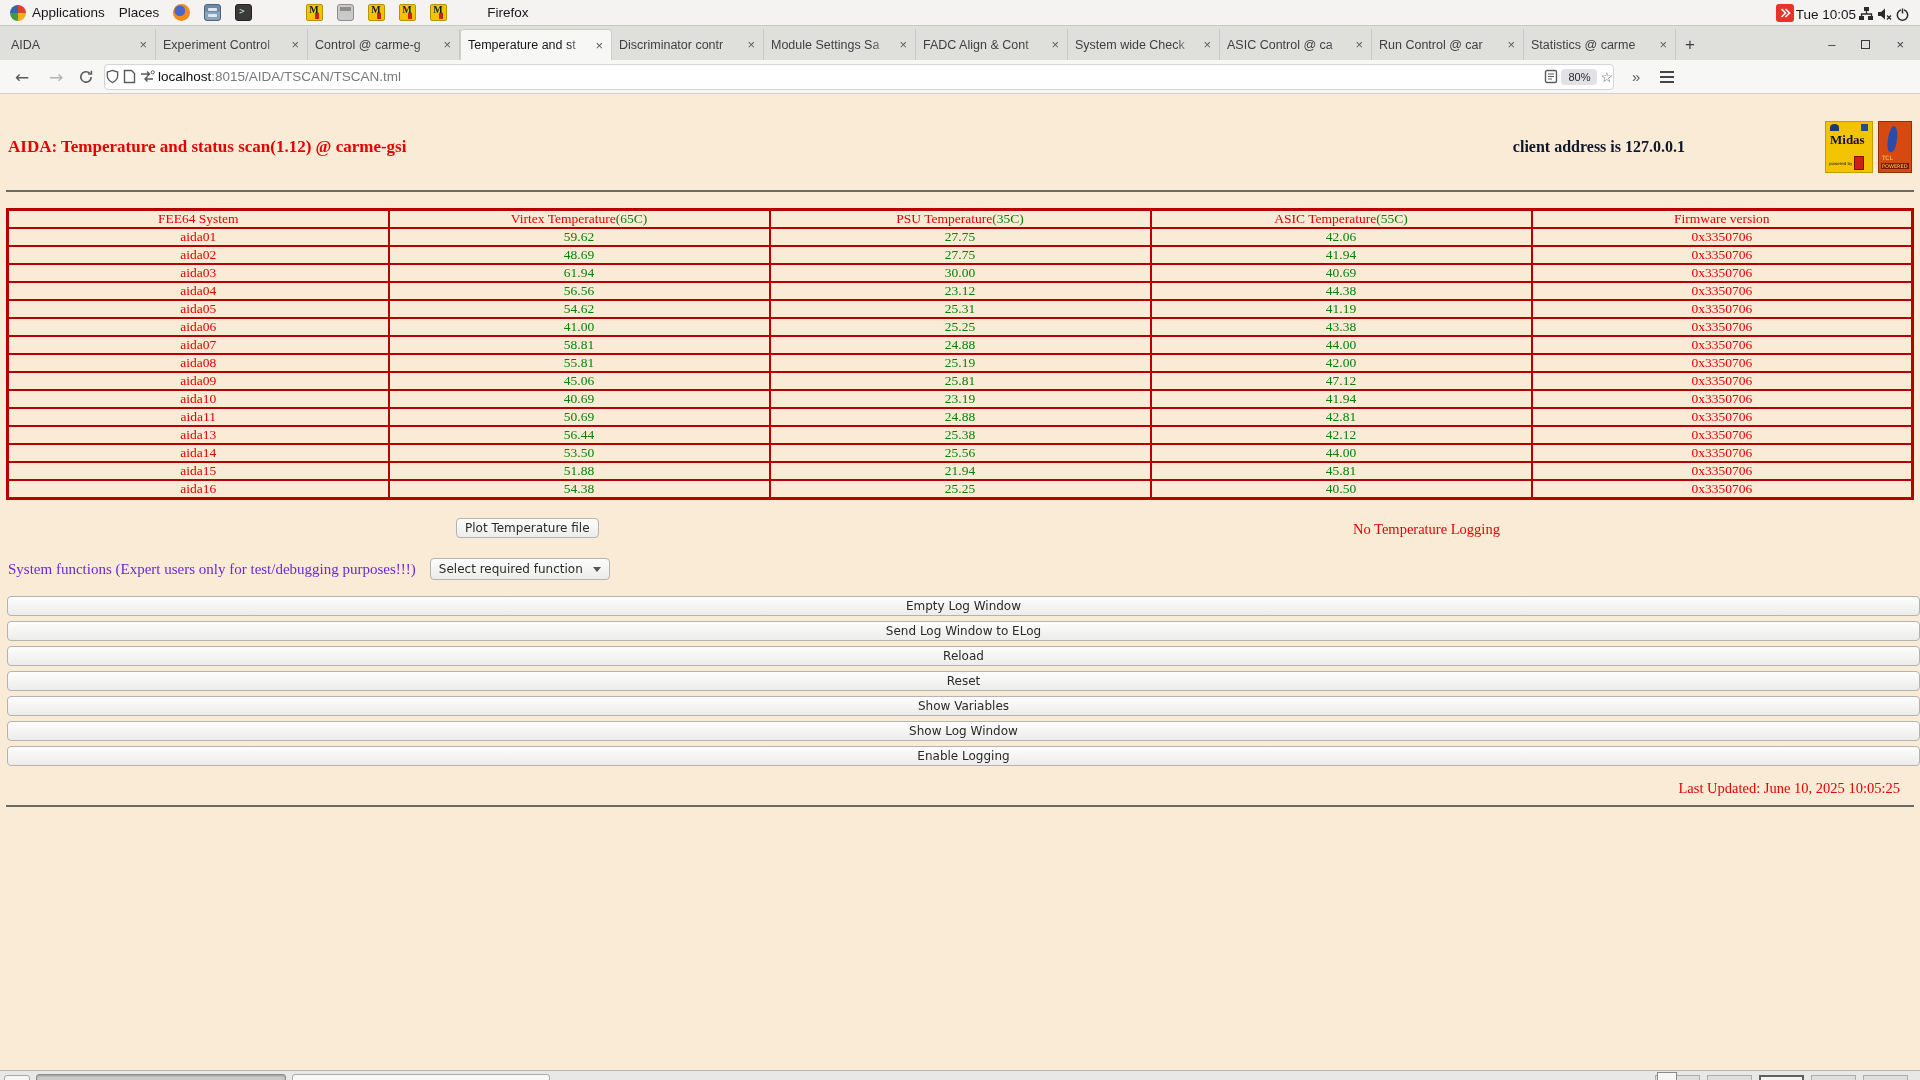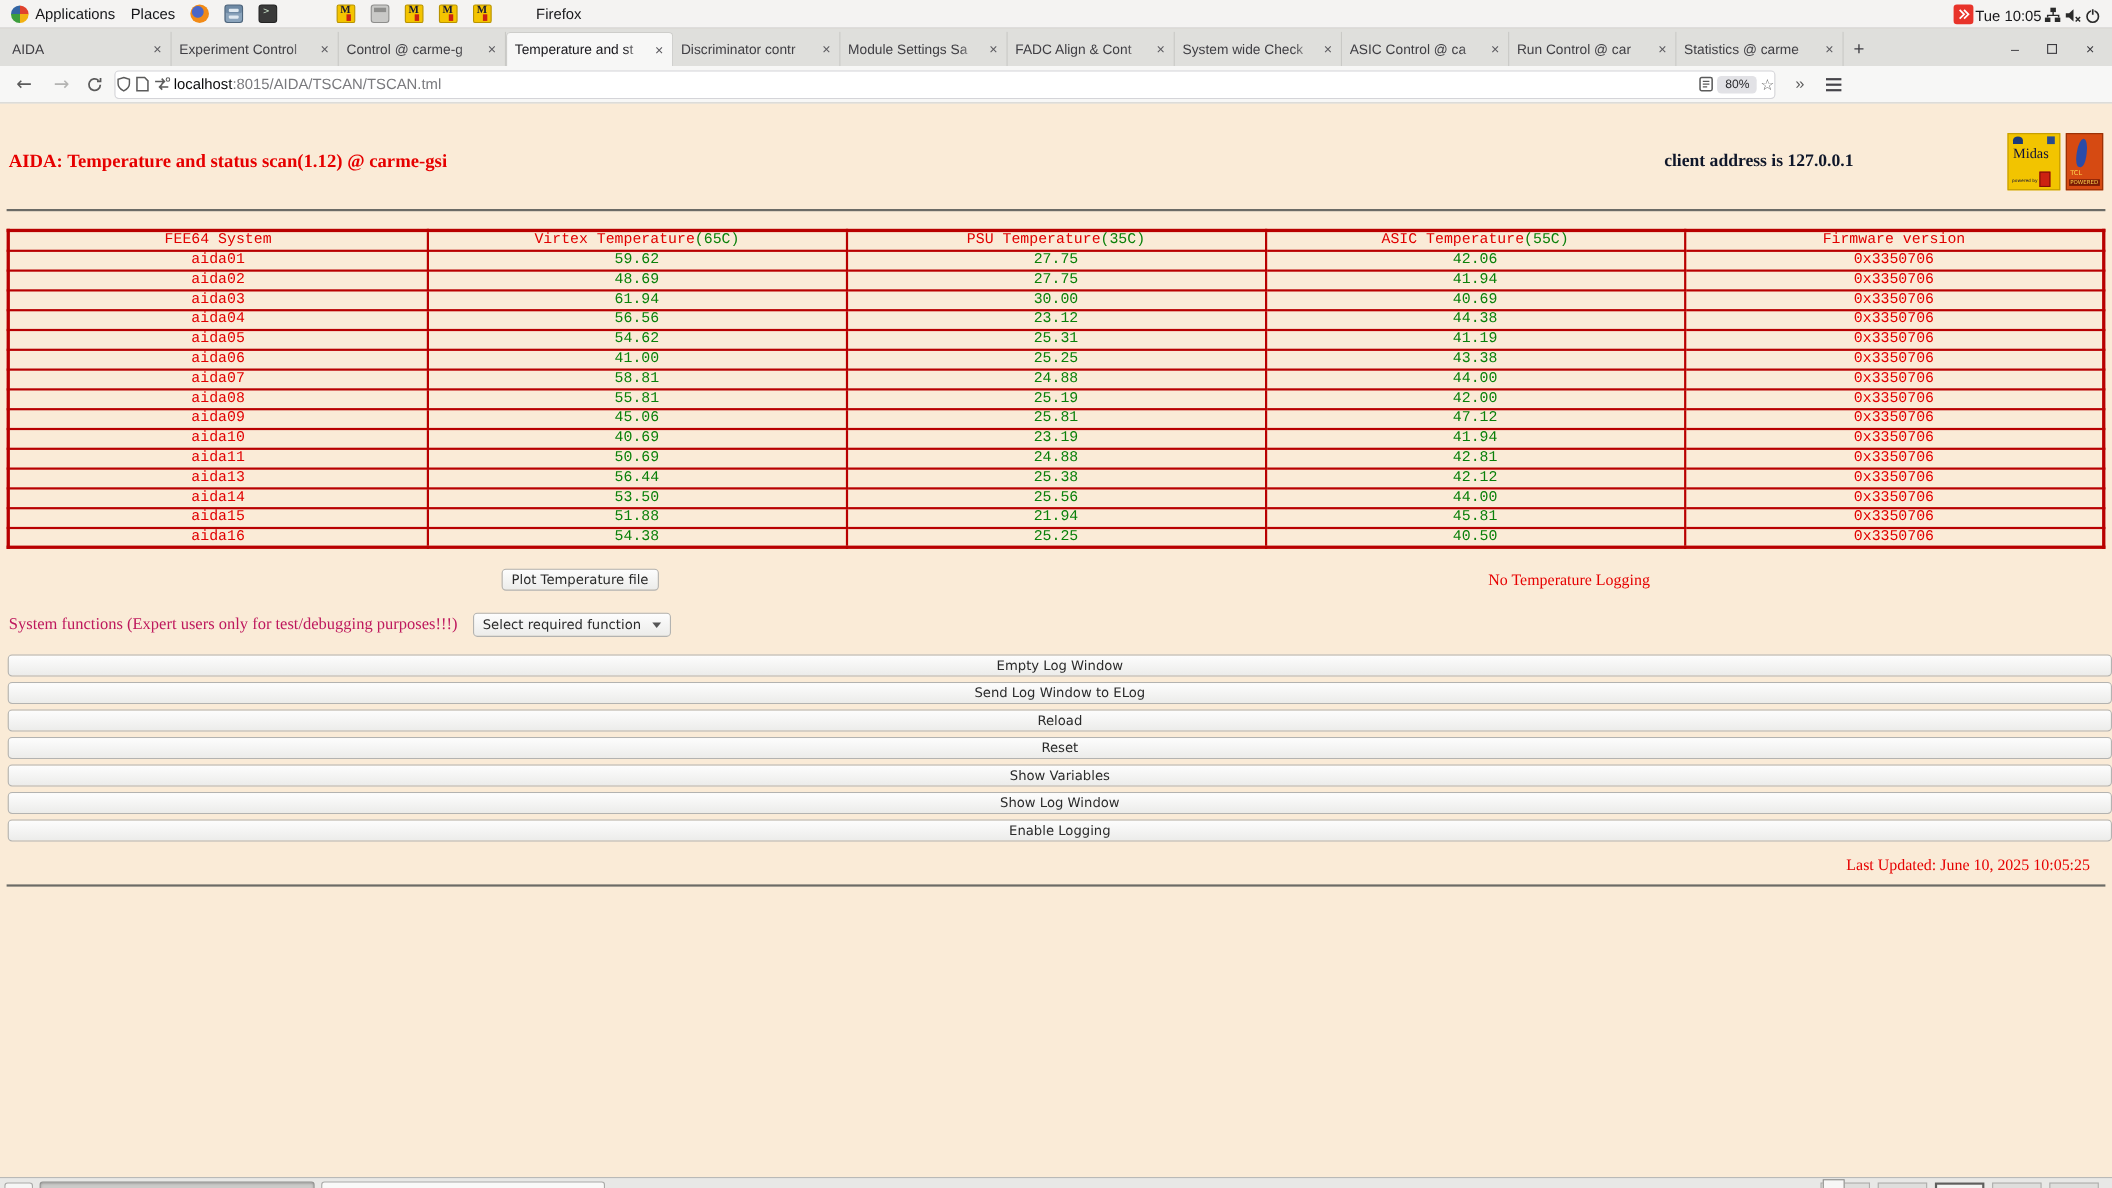--- a/index.html
+++ b/index.html
@@ -55,45 +55,45 @@
   .hamburger { display:inline-block; margin-left:10px; }
   .hamburger i { display:block; width:14px; height:2px; background:#45444a; margin:3px 0; }
 
   
   .content { height:952px; background:#faebd7; position:relative; font-family:"Liberation Serif", serif; }
   .page-header { display:flex; align-items:center; padding:0 8px; margin-top:24px; height:58px; }
   .page-title { font-size:17px; font-weight:bold; color:#e60000; }
   .client-address { margin-left:auto; margin-right:140px; font-size:16px; font-weight:bold; color:#0f172a; }
   .logos { display:flex; gap:5px; align-items:center; }
   .midas-logo { width:48px; height:52px; background:#f2c400; border:1px solid #c39c00; position:relative; overflow:hidden; }
-  .midas-logo .m-text { font-family:"Liberation Serif", serif; color:#10103a; font-size:13px; font-weight:normal; display:block; margin:10px 0 0 4px; }
+  .midas-logo .m-text { font-family:"Liberation Serif", serif; color:#10103a; font-size:13px; font-weight:bold; display:block; margin:10px 0 0 4px; }
   .midas-logo .m-dot { position:absolute; top:2px; left:4px; width:9px; height:7px; background:#1a3a7a; border-radius:50% 50% 0 0; }
   .midas-logo .m-dot2 { position:absolute; top:2px; right:4px; width:7px; height:7px; background:#274b8f; }
   .midas-logo .m-red { position:absolute; bottom:2px; right:8px; width:10px; height:14px; background:#cc2211; border:1px solid #801005; }
   .midas-logo .m-pwd { position:absolute; bottom:6px; left:3px; font-size:4px; color:#10103a; font-family:"DejaVu Sans", sans-serif; }
   .tcl-logo { width:34px; height:52px; background:#d64a12; border:1px solid #962f05; position:relative; overflow:hidden; }
   .tcl-logo .feather { position:absolute; top:4px; left:9px; width:9px; height:26px; background:#2b4ba8; border-radius:50% 50% 40% 40%; transform:rotate(8deg); }
   .tcl-logo .tcl-t1 { position:absolute; bottom:11px; left:3px; font-size:6px; color:#ffd34d; font-family:"DejaVu Sans", sans-serif; }
   .tcl-logo .tcl-t2 { position:absolute; bottom:3px; left:2px; font-size:5px; color:#ffd34d; background:#7a1a05; padding:0 1px; font-family:"DejaVu Sans", sans-serif; }
   .rule { border:none; border-top:2px solid #6b6b66; margin:14px 6px 0 6px; }
 
   table.temps { width:calc(100% - 12px); margin:16px 6px 0 6px; border-collapse:collapse; table-layout:fixed; }
   table.temps th, table.temps td { border:2px solid #b80000; height:18px; text-align:center; font-size:13.5px; font-weight:normal; padding:0; }
-  table.temps { border:3px solid #b80000;font-family:Liberation Mono, monospace; }
+  table.temps { border:3px solid #b80000; }
   .t-red { color:#e00000; }
   .t-green { color:#0a800a; }
 
   .below-table { position:relative; height:24px; margin-top:18px; }
   .gtk-btn { background:linear-gradient(#fdfdfd,#ececea); border:1px solid #b3b3b1; border-radius:4px;
              font-family:"DejaVu Sans", sans-serif; font-size:12px; color:#2a2a2a; padding:2px 8px; }
   .plot-btn { position:absolute; left:456px; top:0; }
   .no-logging { position:absolute; left:1353px; top:3px; color:#e60000; font-size:14.5px; }
 
   .sysfunc-row { display:flex; align-items:center; margin-top:16px; padding-left:8px; gap:14px; }
-  .sysfunc-label { color:#be185d; font-size:15px; }
+  .sysfunc-label { color:#6d28d9; font-size:15px; }
   .gtk-select { background:linear-gradient(#fdfdfd,#ececea); border:1px solid #b3b3b1; border-radius:4px;
                 font-family:"DejaVu Sans", sans-serif; font-size:12px; color:#2a2a2a; padding:3px 8px;
                 display:inline-flex; align-items:center; gap:10px; }
   .select-arrow { width:0; height:0; border-left:4px solid transparent; border-right:4px solid transparent; border-top:5px solid #555; }
 
   .actions-row { display:flex; gap:5px; margin-top:16px; padding-left:7px;flex-direction:column; }
 
   .last-updated { text-align:right; color:#e60000; font-size:14.5px; margin:14px 20px 0 0; }
 
   

